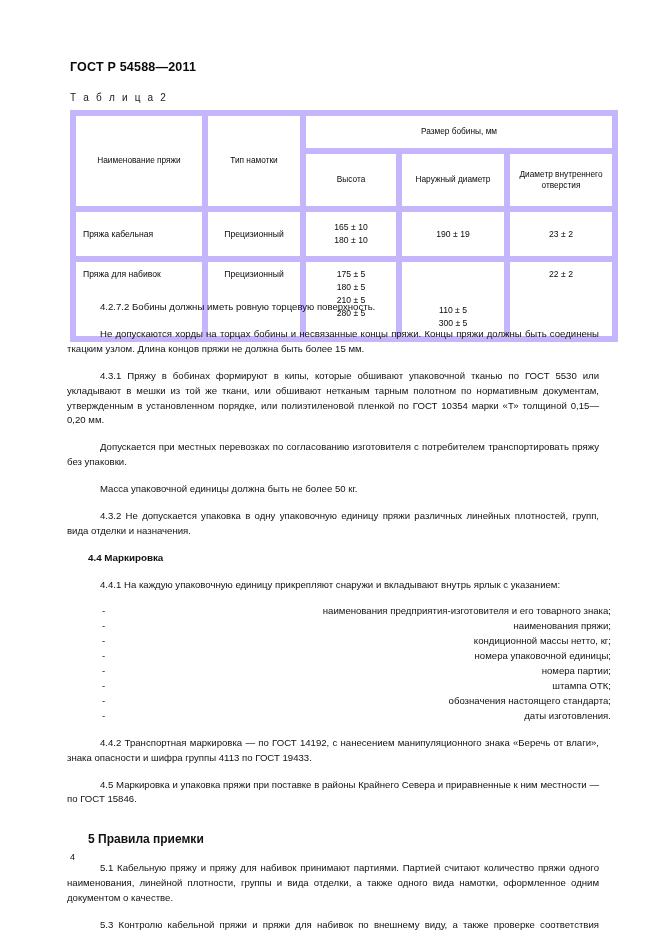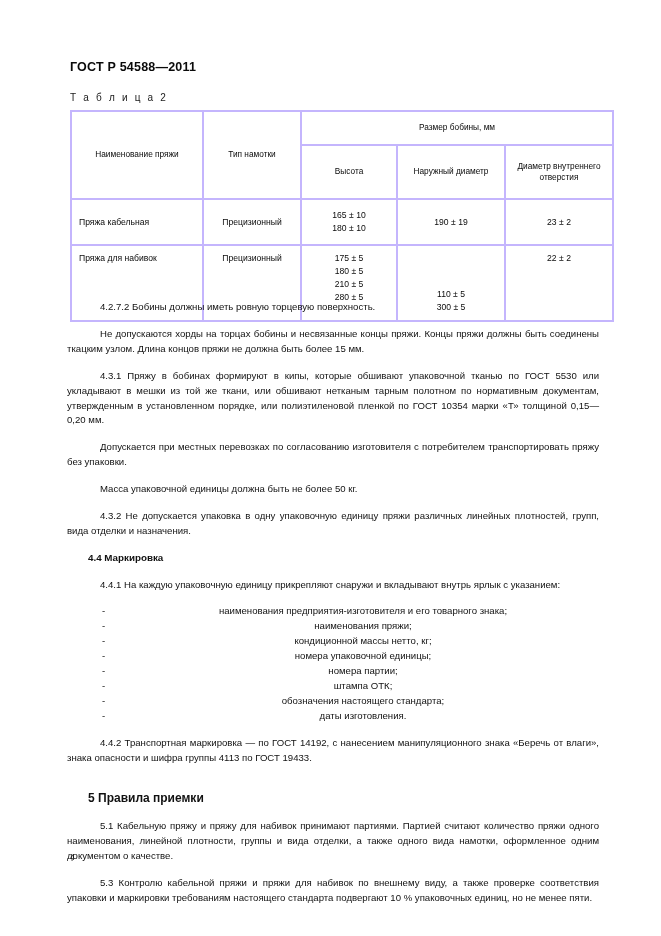--- a/index.html
+++ b/index.html
@@ -53,21 +53,21 @@
     top: 110px;
     width: 542px;
   }
   table.spec {
     border-collapse: collapse;
     width: 542px;
     table-layout: fixed;
     font-size: 8.3px;
   }
   table.spec td, table.spec th {
-    border: 2px solid #c4b5fd;
+    border: 6px solid #c4b5fd;
     padding: 0;
     vertical-align: middle;
     text-align: center;
     font-weight: normal;
   }
   table.spec thead th {
     font-size: 8.3px;
     line-height: 1.35;
     padding: 3px 4px;
   }
@@ -134,21 +134,21 @@
   }
   .content ul.dash {
     list-style: none;
     margin: 0;
     padding: 0;
   }
   .content ul.dash li {
     position: relative;
     padding-left: 60px;
     line-height: 1.555;
-    text-align: center;
+    text-align: right;
   }
   .content ul.dash li::before {
     content: "-";
     position: absolute;
     left: 47px;
     top: 0;
   }
 
   
   .page-number {
@@ -238,20 +238,21 @@
         <li>наименования предприятия-изготовителя и его товарного знака;</li>
         <li>наименования пряжи;</li>
         <li>кондиционной массы нетто, кг;</li>
         <li>номера упаковочной единицы;</li>
         <li>номера партии;</li>
         <li>штампа ОТК;</li>
         <li>обозначения настоящего стандарта;</li>
         <li>даты изготовления.</li>
       </ul>
     <p>4.4.2  Транспортная маркировка — по ГОСТ 14192, с нанесением манипуляционного знака «Беречь от влаги», знака опасности и шифра группы 4113 по ГОСТ 19433.</p>
+    <p>4.5  Маркировка и упаковка пряжи при поставке в районы Крайнего Севера и приравненные к ним местности — по ГОСТ 15846.</p>
     <h2>5  Правила приемки</h2>
     <p>5.1  Кабельную пряжу и пряжу для набивок принимают партиями. Партией считают количество пряжи одного наименования, линейной плотности, группы и вида отделки, а также одного вида намотки, оформленное одним документом о качестве.</p>
     <p>5.3  Контролю кабельной пряжи и пряжи для набивок по внешнему виду, а также проверке соответствия упаковки и маркировки требованиям настоящего стандарта подвергают 10 % упаковочных единиц, но не менее пяти.</p>
   </div>
 
   <div class="page-number">4</div>
 
 </div>
 
 </body></html>

